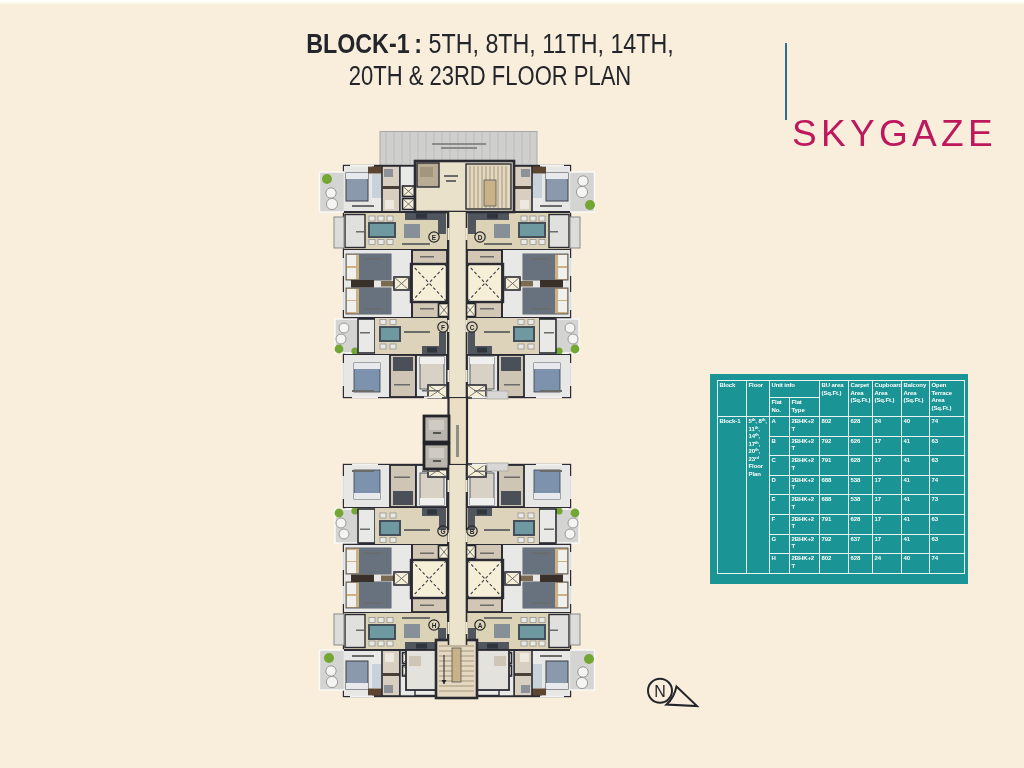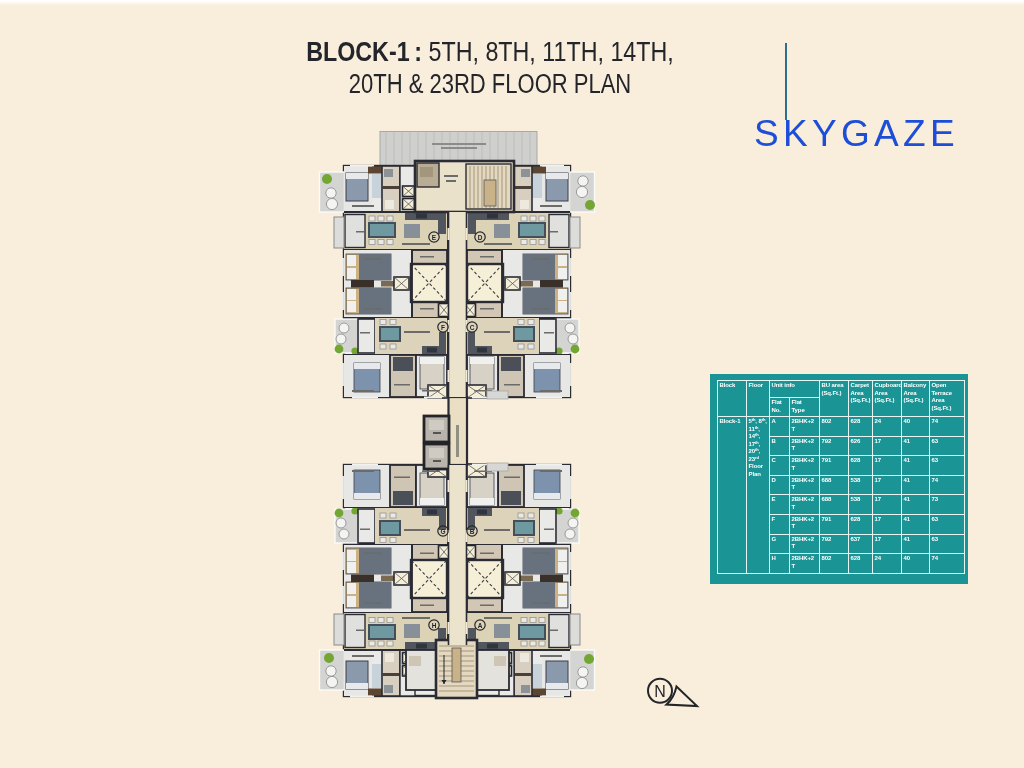--- a/index.html
+++ b/index.html
@@ -1,25 +1,25 @@
 <!DOCTYPE html>
 <html><head>
 <meta charset="utf-8">
 <style>
   html,body{margin:0;padding:0;}
   body{width:1024px;height:768px;background:#f9eedb;position:relative;overflow:hidden;
        font-family:"Liberation Sans",sans-serif;}
   .topfade{position:absolute;left:0;top:0;width:1024px;height:5px;
        background:linear-gradient(#ffffff,#fffdf8 40%,rgba(255,255,255,0));}
-  .title{position:absolute;left:0;top:36px;width:980px;text-align:center;
+  .title{position:absolute;left:0;top:28px;width:980px;text-align:center;
          color:#23252b;font-size:27px;letter-spacing:0;line-height:32px;}
   .title .l1{transform:scaleX(0.862);transform-origin:490px 0;}
   .title .l2{transform:scaleX(0.815);transform-origin:490px 0;}
   .title b{font-weight:bold;}
-  .logo{position:absolute;left:754px;top:112.5px;color:#1d4ed8;font-size:37px;
+  .logo{position:absolute;left:792px;top:112.5px;color:#be185d;font-size:37px;
         letter-spacing:4.3px;font-weight:400;}
   .logoline{position:absolute;left:785px;top:43px;width:2.4px;height:77px;background:#2e6d92;}
   
   .tbl{position:absolute;left:710px;top:374px;width:258px;height:210px;background:#1a9494;}
   .tbl table{border-collapse:collapse;position:absolute;left:7px;top:6px;
         table-layout:fixed;width:247px;}
   .tbl td,.tbl th{border:1px solid #e8f4f2;color:#fff;font-size:6px;font-weight:bold;
         padding:1px 0 0 1.5px;letter-spacing:-0.1px;vertical-align:top;text-align:left;line-height:7.5px;
         overflow:hidden;}
   .tbl tr.d td{height:17.6px;}

